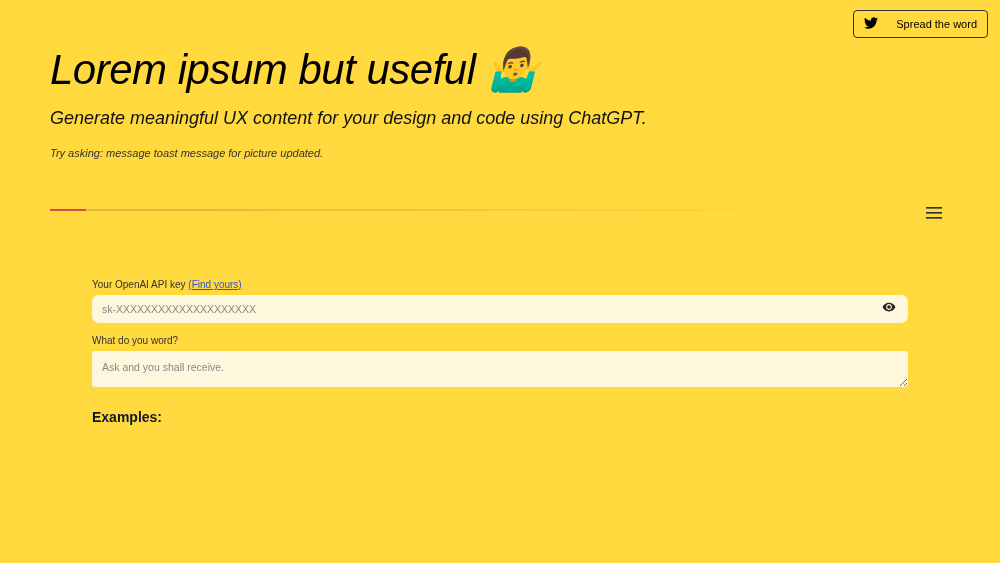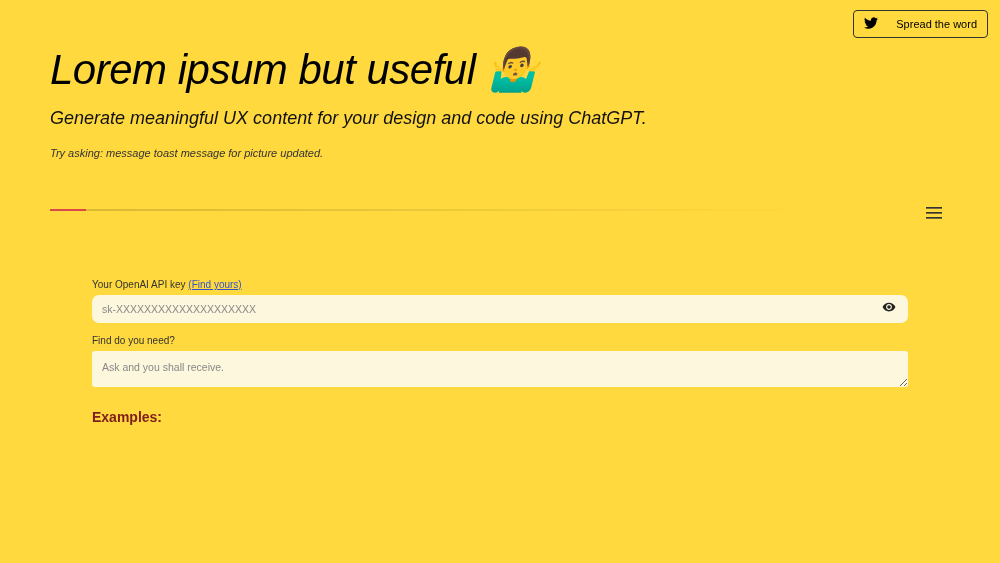--- a/index.html
+++ b/index.html
@@ -134,21 +134,21 @@
     }
     .need-textarea::placeholder {
       color: #888;
     }
     .api-input::placeholder {
       color: #888;
     }
     .examples-heading {
       font-size: 14px;
       font-weight: bold;
-      color: #7f1d1d;
+      color: #0f172a;
       margin-top: 18px;
     }
   </style>
 </head>
 <body>
 
 <button class="spread-word-btn">
   <span>
     <svg viewBox="0 0 24 24">
         <path d="M23.953 4.57a10 10 0 01-2.825.775 4.958 4.958 0 002.163-2.723c-.951.555-2.005.959-3.127 1.184a4.92 4.92 0 00-8.384 4.482C7.69 8.095 4.067 6.13 1.64 3.162a4.822 4.822 0 00-.666 2.475c0 1.71.87 3.213 2.188 4.096a4.904 4.904 0 01-2.228-.616v.06a4.923 4.923 0 003.946 4.827 4.996 4.996 0 01-2.212.085 4.936 4.936 0 004.604 3.417 9.867 9.867 0 01-6.102 2.105c-.39 0-.779-.023-1.17-.067a13.995 13.995 0 007.557 2.209c9.053 0 13.998-7.496 13.998-13.985 0-.21 0-.42-.015-.63A9.935 9.935 0 0024 4.59z"></path>
@@ -178,17 +178,17 @@
   </label>
   <div class="input-wrap">
     <input type="text" class="api-input" placeholder="sk-XXXXXXXXXXXXXXXXXXXX" style="">
     <span class="eye-icon">
       <svg viewBox="0 0 24 24">
           <path d="M12 4.5C7 4.5 2.73 7.61 1 12c1.73 4.39 6 7.5 11 7.5s9.27-3.11 11-7.5c-1.73-4.39-6-7.5-11-7.5zM12 17c-2.76 0-5-2.24-5-5s2.24-5 5-5 5 2.24 5 5-2.24 5-5 5zm0-8c-1.66 0-3 1.34-3 3s1.34 3 3 3 3-1.34 3-3-1.34-3-3-3z"></path>
         </svg>
     </span>
   </div>
 
-  <label class="need-label">Find do you need?</label>
+  <label class="need-label">What do you word?</label>
   <textarea class="need-textarea" placeholder="Ask and you shall receive." style=""></textarea>
 
   <h3 class="examples-heading">Examples:</h3>
 </div>
 
 </body></html>

